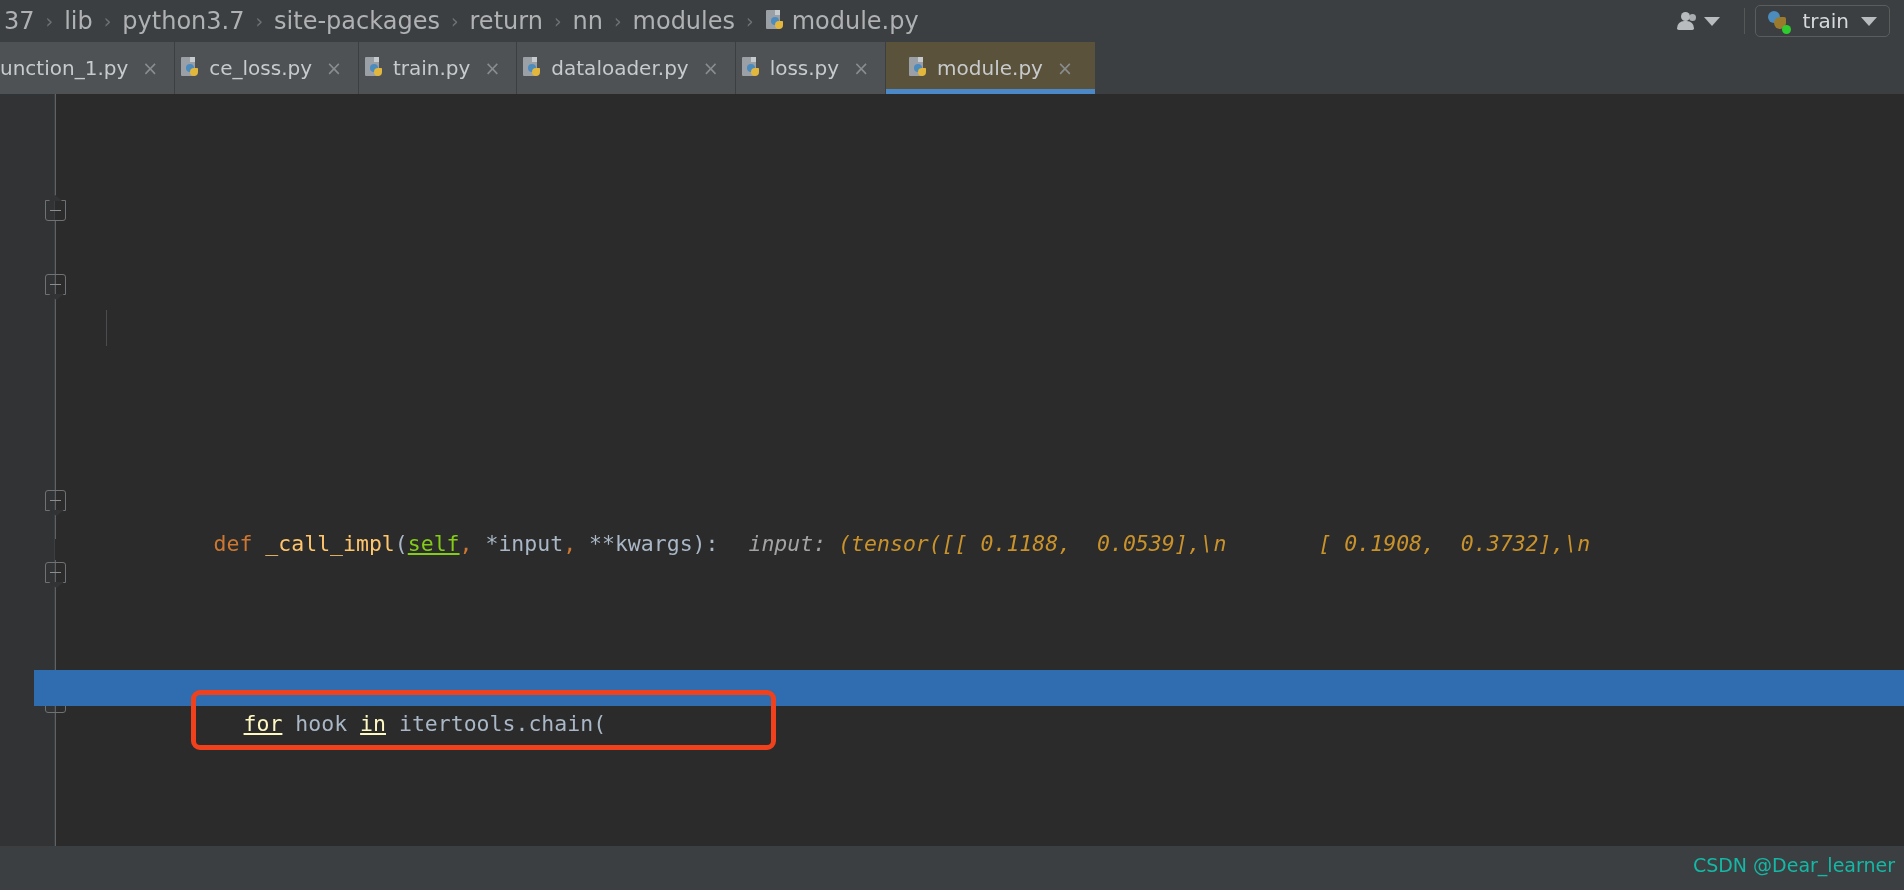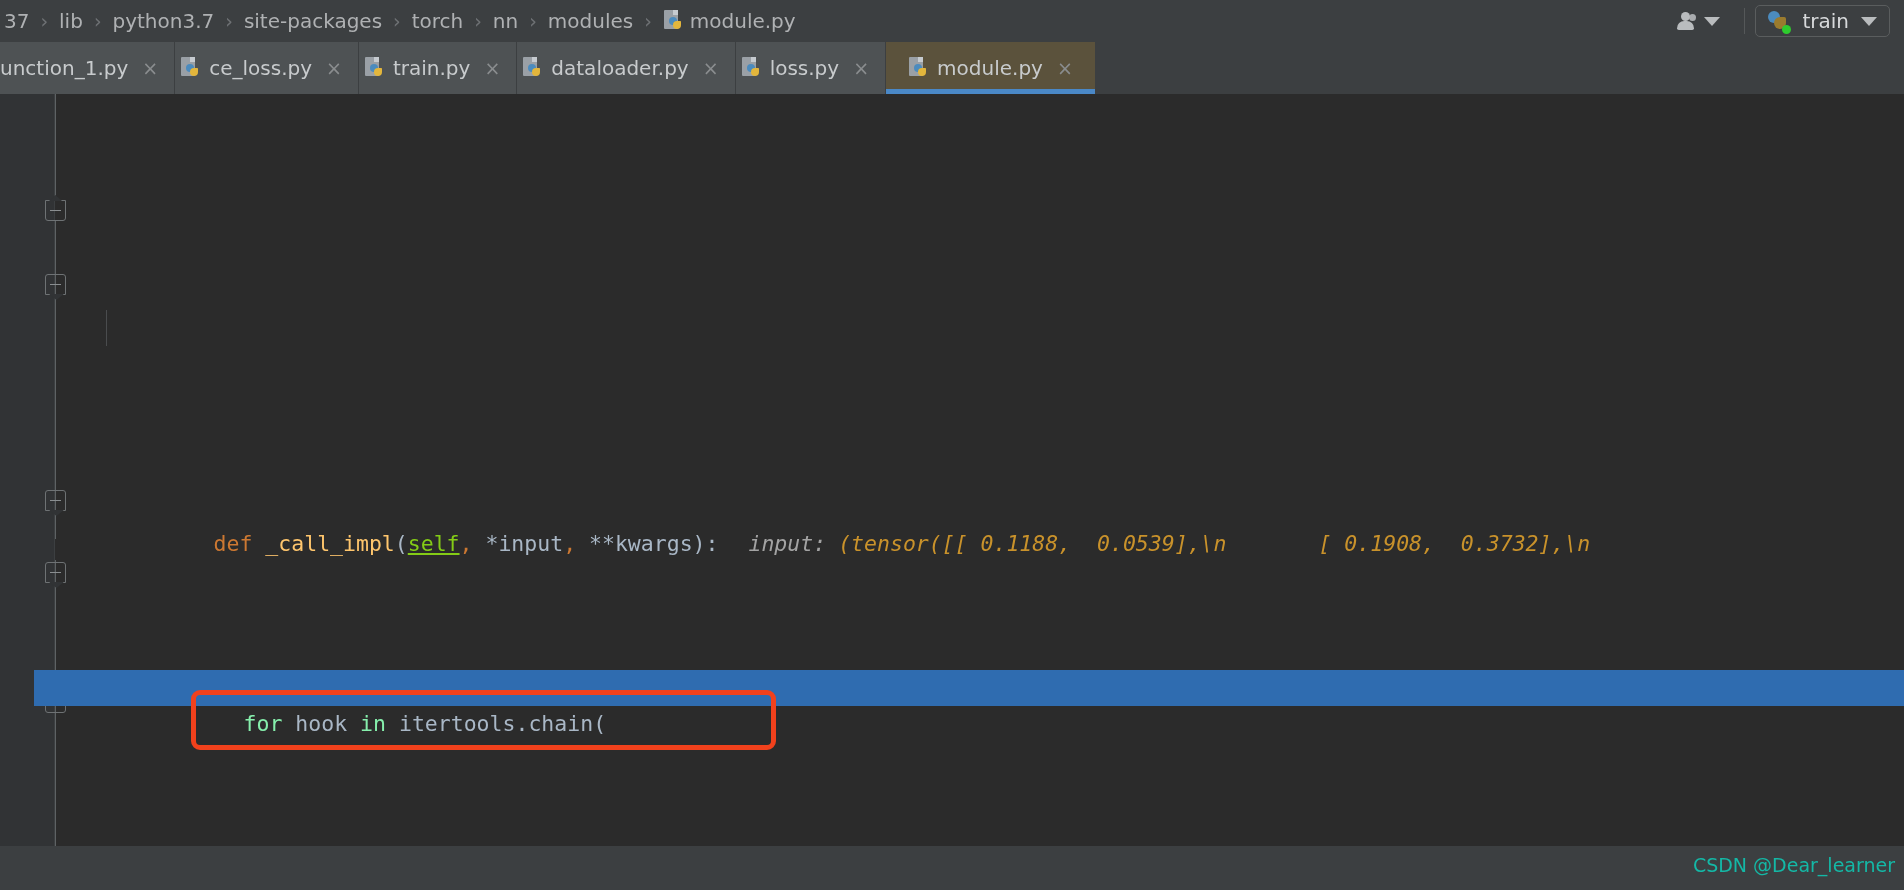--- a/index.html
+++ b/index.html
@@ -14,21 +14,21 @@
   
   .navbar {
     position: absolute; top: 0; left: 0;
     width: 1904px; height: 42px;
     background: #3C3F41;
     display: flex; align-items: center;
   }
   .crumbs { display: flex; align-items: center; padding-left: 2px; flex: 1; min-width: 0; }
   .crumb {
     color: #AFB1B3;
-    font-size: 20px;
+    font-size: 24px;
     font-family: "DejaVu Sans", sans-serif;
     white-space: nowrap;
     padding: 0 2px;
   }
   .crumb-sep {
     color: #6E7174;
     font-size: 19px;
     padding: 0 9px;
     font-family: "DejaVu Sans", sans-serif;
   }
@@ -173,21 +173,21 @@
     position: absolute; top: 0; left: 56px;
     width: 1848px; height: 752px;
     font-family: "DejaVu Sans Mono", monospace;
     font-size: 21.5px;
     line-height: 36px;
     color: #A9B7C6;
     white-space: pre;
   }
   .line { position: relative; height: 36px; padding-left: 22px; }
   .line.exec { background: #2F6CB0; margin-left: -22px; padding-left: 44px; }
-  .line.exec .tok-kw { color: #86efac; }
+  .line.exec .tok-kw { color: #fef9c3; text-decoration: underline; }
 
   .indent-guide {
     position: absolute; top: 0; width: 1px; height: 36px;
     background: #4A4C4E;
   }
 
   
   .tok-kw   { color: #CC7832; }
   .tok-def  { color: #FFC66D; }
   .tok-self { color: #84cc16; text-decoration: underline; }
@@ -236,21 +236,21 @@
 
       <span class="crumb">lib</span>
       <span class="crumb-sep">›</span>
 
       <span class="crumb">python3.7</span>
       <span class="crumb-sep">›</span>
 
       <span class="crumb">site-packages</span>
       <span class="crumb-sep">›</span>
 
-      <span class="crumb">torch</span>
+      <span class="crumb">return</span>
       <span class="crumb-sep">›</span>
 
       <span class="crumb">nn</span>
       <span class="crumb-sep">›</span>
 
       <span class="crumb">modules</span>
       <span class="crumb-sep">›</span>
 
       <span class="crumb crumb-file">
         <span class="pyicon">

